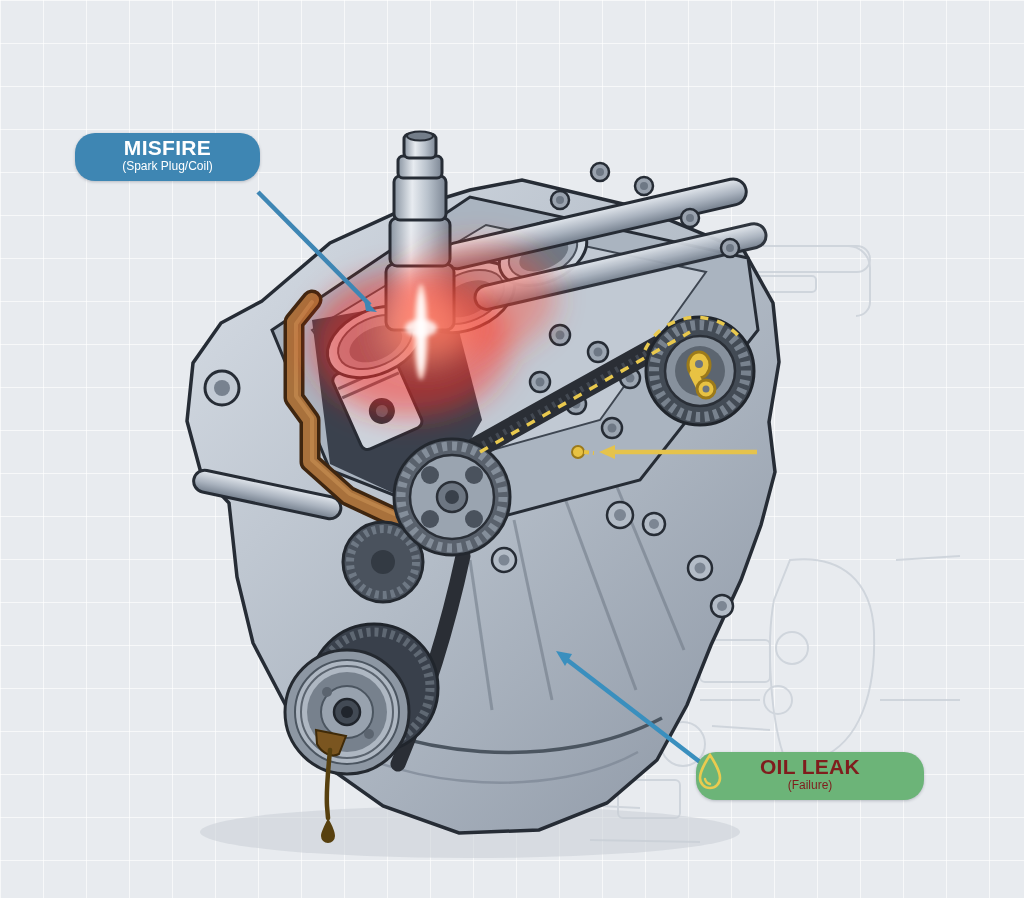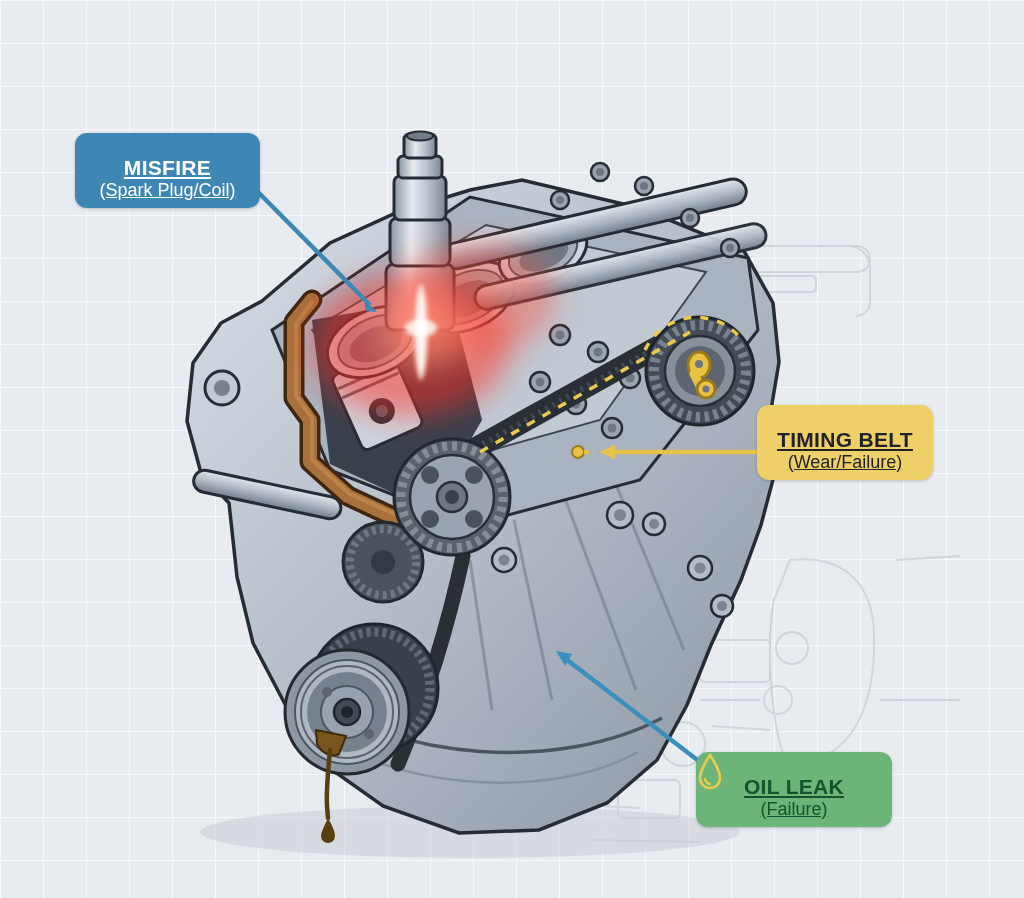--- a/index.html
+++ b/index.html
@@ -7,31 +7,30 @@
   .stage{
     position:relative;width:1024px;height:898px;overflow:hidden;
     background-color:#e8ebef;
     background-image:
       linear-gradient(rgba(255,255,255,.65) 1px, transparent 1px),
       linear-gradient(90deg, rgba(255,255,255,.65) 1px, transparent 1px);
     background-size:43px 43px;
   }
   .stage svg{position:absolute;left:0;top:0;}
   .callout{
-    position:absolute;border-radius:12px;text-align:center;
-    padding:23px 10px 8px;box-sizing:border-box;line-height:1.12;
+    position:absolute;border-radius:20px;text-align:center;
+    padding:3px 10px 8px;box-sizing:border-box;line-height:1.12;
     box-shadow:0 1px 3px rgba(30,40,60,.25);
-    text-decoration:underline;
   }
   .callout .title{font-weight:bold;font-size:21px;letter-spacing:.3px;}
-  .callout .sub{font-size:18px;}
+  .callout .sub{font-size:12px;}
   .callout-misfire{left:75px;top:133px;width:185px;background:#3e86b3;color:#ffffff;}
   .callout-timing{left:757px;top:405px;width:176px;background:#eecf68;color:#1f2329;}
   .callout-oil{
-    left:696px;top:752px;width:196px;background:#6cb478;color:#14532d;
+    left:696px;top:752px;width:228px;background:#6cb478;color:#7f1d1d;
     display:flex;align-items:flex-start;justify-content:center;gap:10px;
   }
   .callout-oil .txt{text-align:center;}
 </style>
 </head>
 <body>
 
 <div class="stage">
 
 <svg width="1024" height="898" viewBox="0 0 1024 898">
@@ -293,24 +292,20 @@
       <polygon points="556,651 572,654 565,666" fill="#3a8fbe"></polygon>
     </g>
   </g>
 </svg>
 
 <div class="callout callout-misfire">
   <div class="title">MISFIRE</div>
   <div class="sub">(Spark Plug/Coil)</div>
 </div>
 
-<div class="callout callout-timing">
-  <div class="title">TIMING BELT</div>
-  <div class="sub">(Wear/Failure)</div>
-</div>
 
 <div class="callout callout-oil">
   <div class="txt">
     <div class="title">OIL LEAK</div>
     <div class="sub">(Failure)</div>
   </div>
   <svg width="28" height="38" viewBox="0 0 28 38">
     <path d="M14,3 C14,3 4,18 4,26 a10,10 0 0 0 20,0 C24,18 14,3 14,3 Z" fill="none" stroke="#e9cb4f" stroke-width="2.6"></path>
     <path d="M9,27 a6.5,6.5 0 0 0 5,5" fill="none" stroke="#e9cb4f" stroke-width="2.4" stroke-linecap="round"></path>
   </svg>

